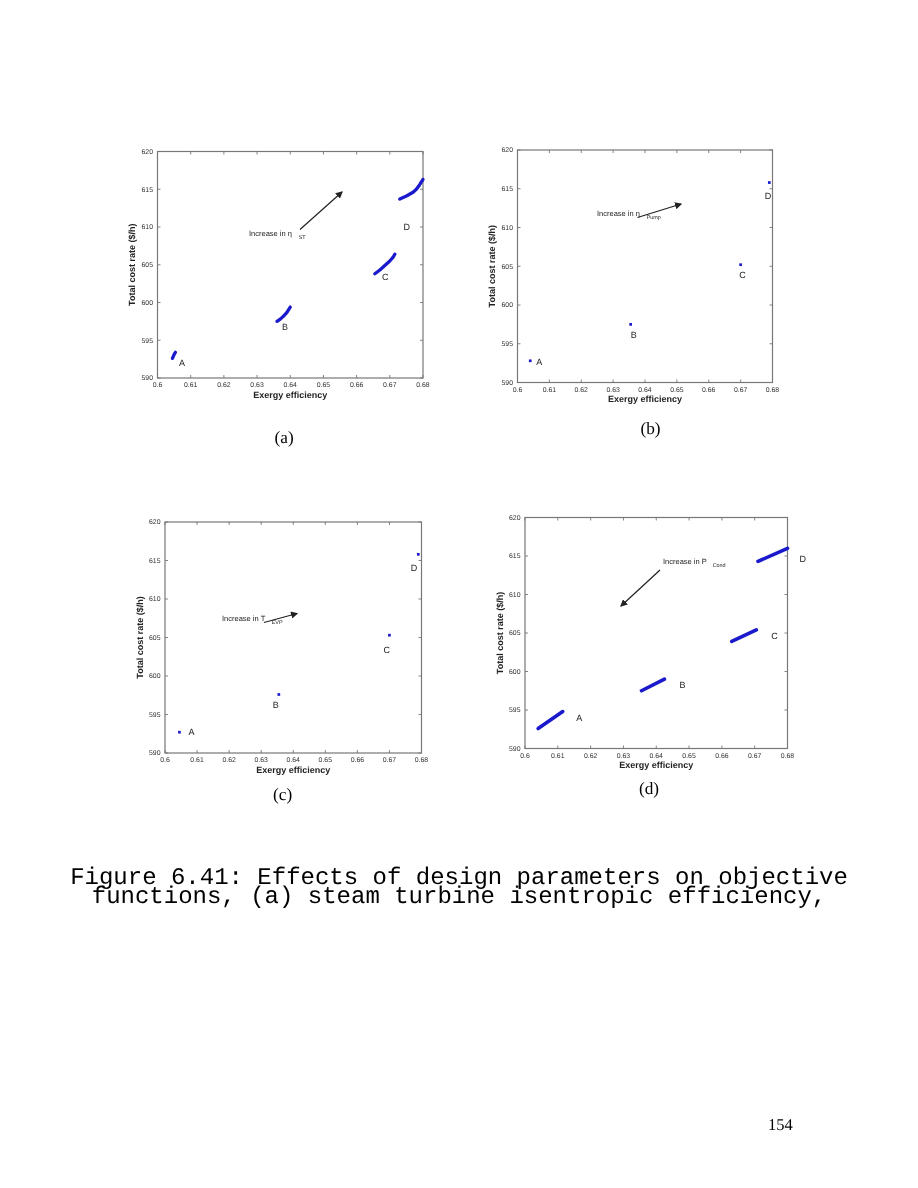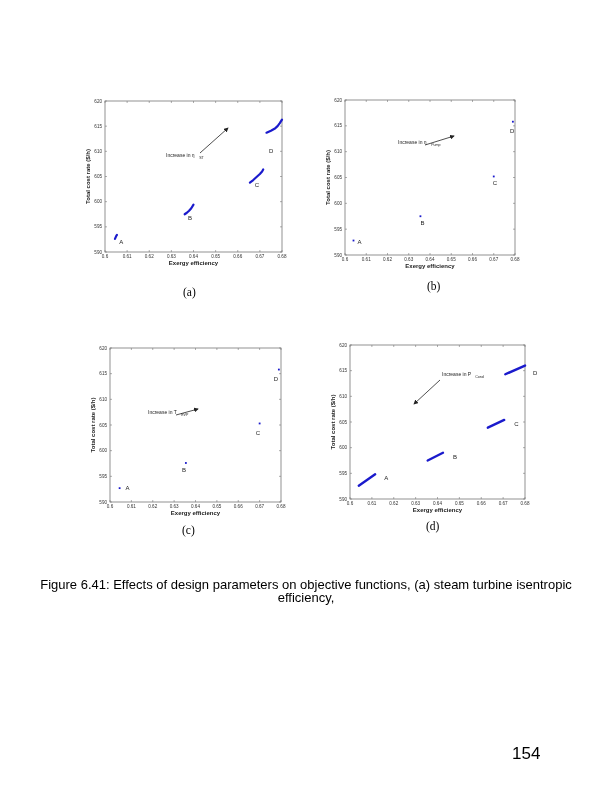--- a/index.html
+++ b/index.html
@@ -7,22 +7,22 @@
          font-family: "Liberation Serif", serif; color: #000; }
   .panel { position: absolute; }
   .panel svg { position: absolute; left: 0; top: 0; overflow: visible; }
   .axis-text { font-family: "Liberation Sans", sans-serif; font-size: 4.6px; fill: #333; }
   .axis-label { font-family: "Liberation Sans", sans-serif; font-size: 6px; font-weight: bold; fill: #222; }
   .pt-label { font-family: "Liberation Sans", sans-serif; font-size: 6px; fill: #222; }
   .anno-text { font-family: "Liberation Sans", sans-serif; font-size: 5px; fill: #222; }
   .anno-sub { font-family: "Liberation Sans", sans-serif; font-size: 3.6px; fill: #222; }
   .sub-label { position: absolute; font-family: "Liberation Serif", serif; font-size: 11.5px; }
   .caption { position: absolute; left: 40px; width: 532px; top: 579px; text-align: center;
-             font-family: Liberation Sans, sans-serif; font-size: 13px; line-height: 12.5px; }
-  .page-num { position: absolute; left: 512px; top: 744px; font-family: Liberation Sans, sans-serif; font-size: 17px; }
+             font-family: Liberation Mono, monospace; font-size: 16px; line-height: 12.5px; }
+  .page-num { position: absolute; left: 512px; top: 744px; font-family: Liberation Serif, serif; font-size: 11px; }
 </style>
 </head>
 <body>
 
 <div class="panel" id="panel-a" style="left:0;top:0;width:306px;height:300px;">
   <svg width="306" height="300">
       <defs>
         <marker id="ah-a" markerWidth="6" markerHeight="6" refX="5" refY="3" orient="auto">
           <path d="M0,0 L6,3 L0,6 Z" fill="#222222"></path>
         </marker>

